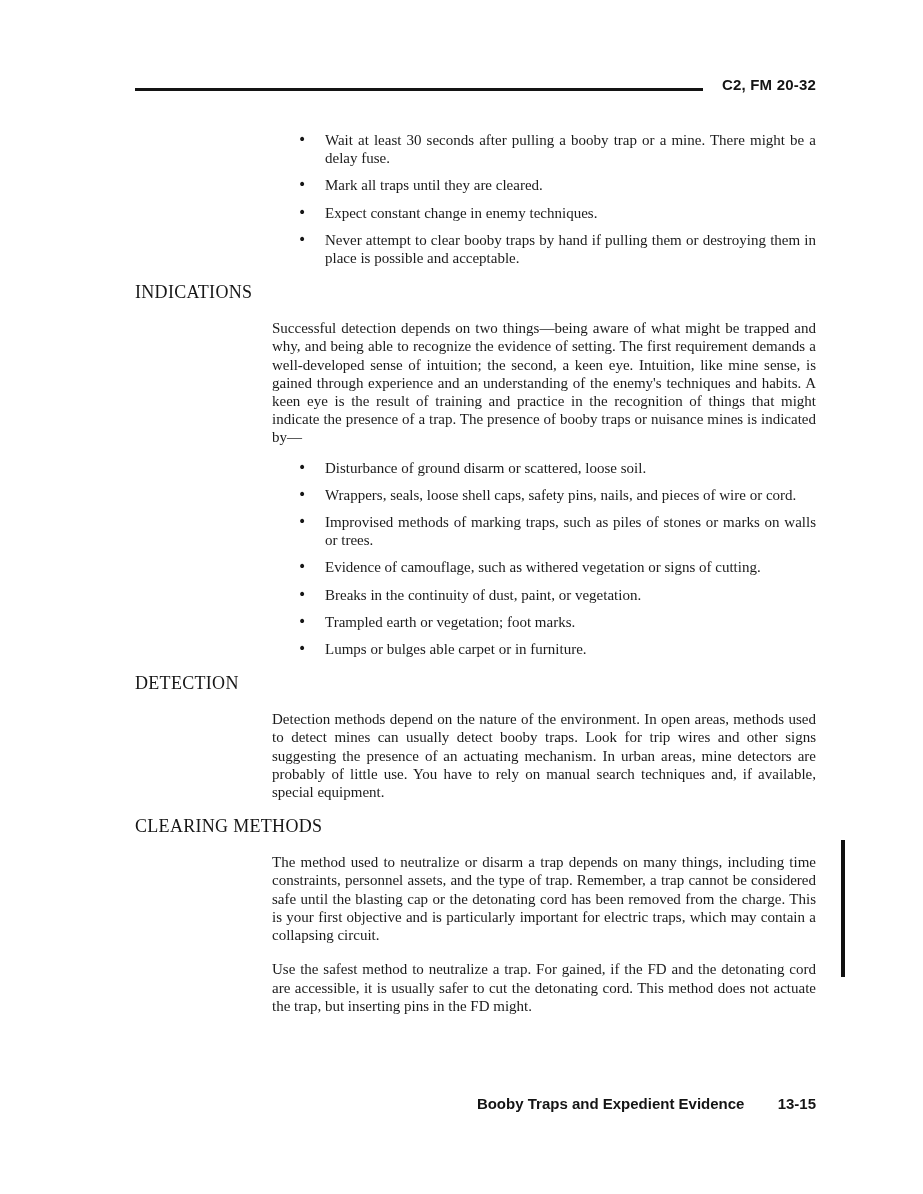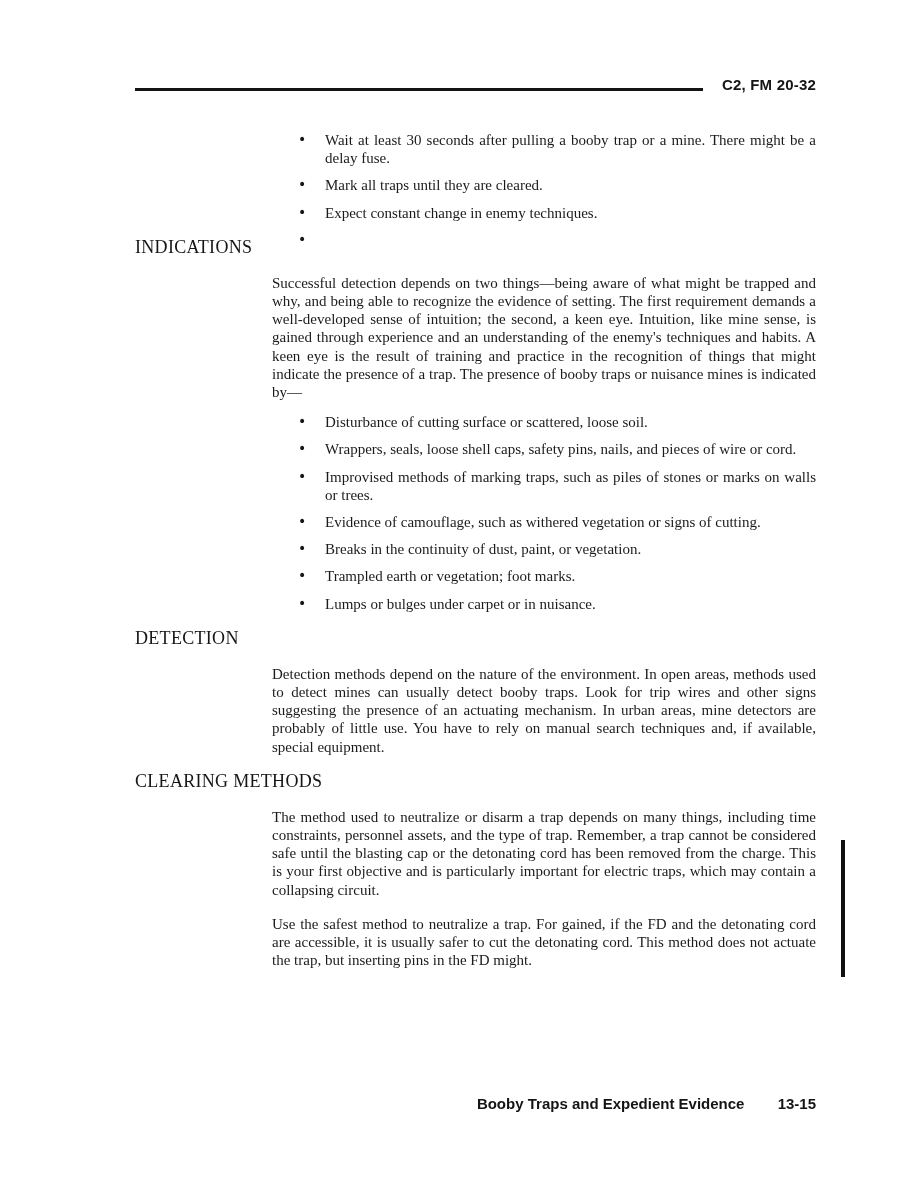--- a/index.html
+++ b/index.html
@@ -124,30 +124,31 @@
       <li class="bullet-item">
         <span class="bullet-marker">•</span>
         <span>Mark all traps until they are cleared.</span>
       </li>
       <li class="bullet-item">
         <span class="bullet-marker">•</span>
         <span>Expect constant change in enemy techniques.</span>
       </li>
       <li class="bullet-item">
         <span class="bullet-marker">•</span>
+        <span>Never attempt to clear booby traps by hand if pulling them or destroying them in place is possible and acceptable.</span>
       </li>
     </ul>
 
     <section>
       <h2 class="section-heading">INDICATIONS</h2>
       <p class="para">Successful detection depends on two things—being aware of what might be trapped and why, and being able to recognize the evidence of setting. The first requirement demands a well-developed sense of intuition; the second, a keen eye. Intuition, like mine sense, is gained through experience and an understanding of the enemy's techniques and habits. A keen eye is the result of training and practice in the recognition of things that might indicate the presence of a trap. The presence of booby traps or nuisance mines is indicated by—</p>
       <ul class="bullet-list">
         <li class="bullet-item">
           <span class="bullet-marker">•</span>
-          <span>Disturbance of cutting surface or scattered, loose soil.</span>
+          <span>Disturbance of ground disarm or scattered, loose soil.</span>
         </li>
         <li class="bullet-item">
           <span class="bullet-marker">•</span>
           <span>Wrappers, seals, loose shell caps, safety pins, nails, and pieces of wire or cord.</span>
         </li>
         <li class="bullet-item">
           <span class="bullet-marker">•</span>
           <span>Improvised methods of marking traps, such as piles of stones or marks on walls or trees.</span>
         </li>
         <li class="bullet-item">
@@ -157,21 +158,21 @@
         <li class="bullet-item">
           <span class="bullet-marker">•</span>
           <span>Breaks in the continuity of dust, paint, or vegetation.</span>
         </li>
         <li class="bullet-item">
           <span class="bullet-marker">•</span>
           <span>Trampled earth or vegetation; foot marks.</span>
         </li>
         <li class="bullet-item">
           <span class="bullet-marker">•</span>
-          <span>Lumps or bulges under carpet or in nuisance.</span>
+          <span>Lumps or bulges able carpet or in furniture.</span>
         </li>
       </ul>
     </section>
 
     <section>
       <h2 class="section-heading">DETECTION</h2>
       <p class="para">Detection methods depend on the nature of the environment. In open areas, methods used to detect mines can usually detect booby traps. Look for trip wires and other signs suggesting the presence of an actuating mechanism. In urban areas, mine detectors are probably of little use. You have to rely on manual search techniques and, if available, special equipment.</p>
     </section>
 
     <section>

